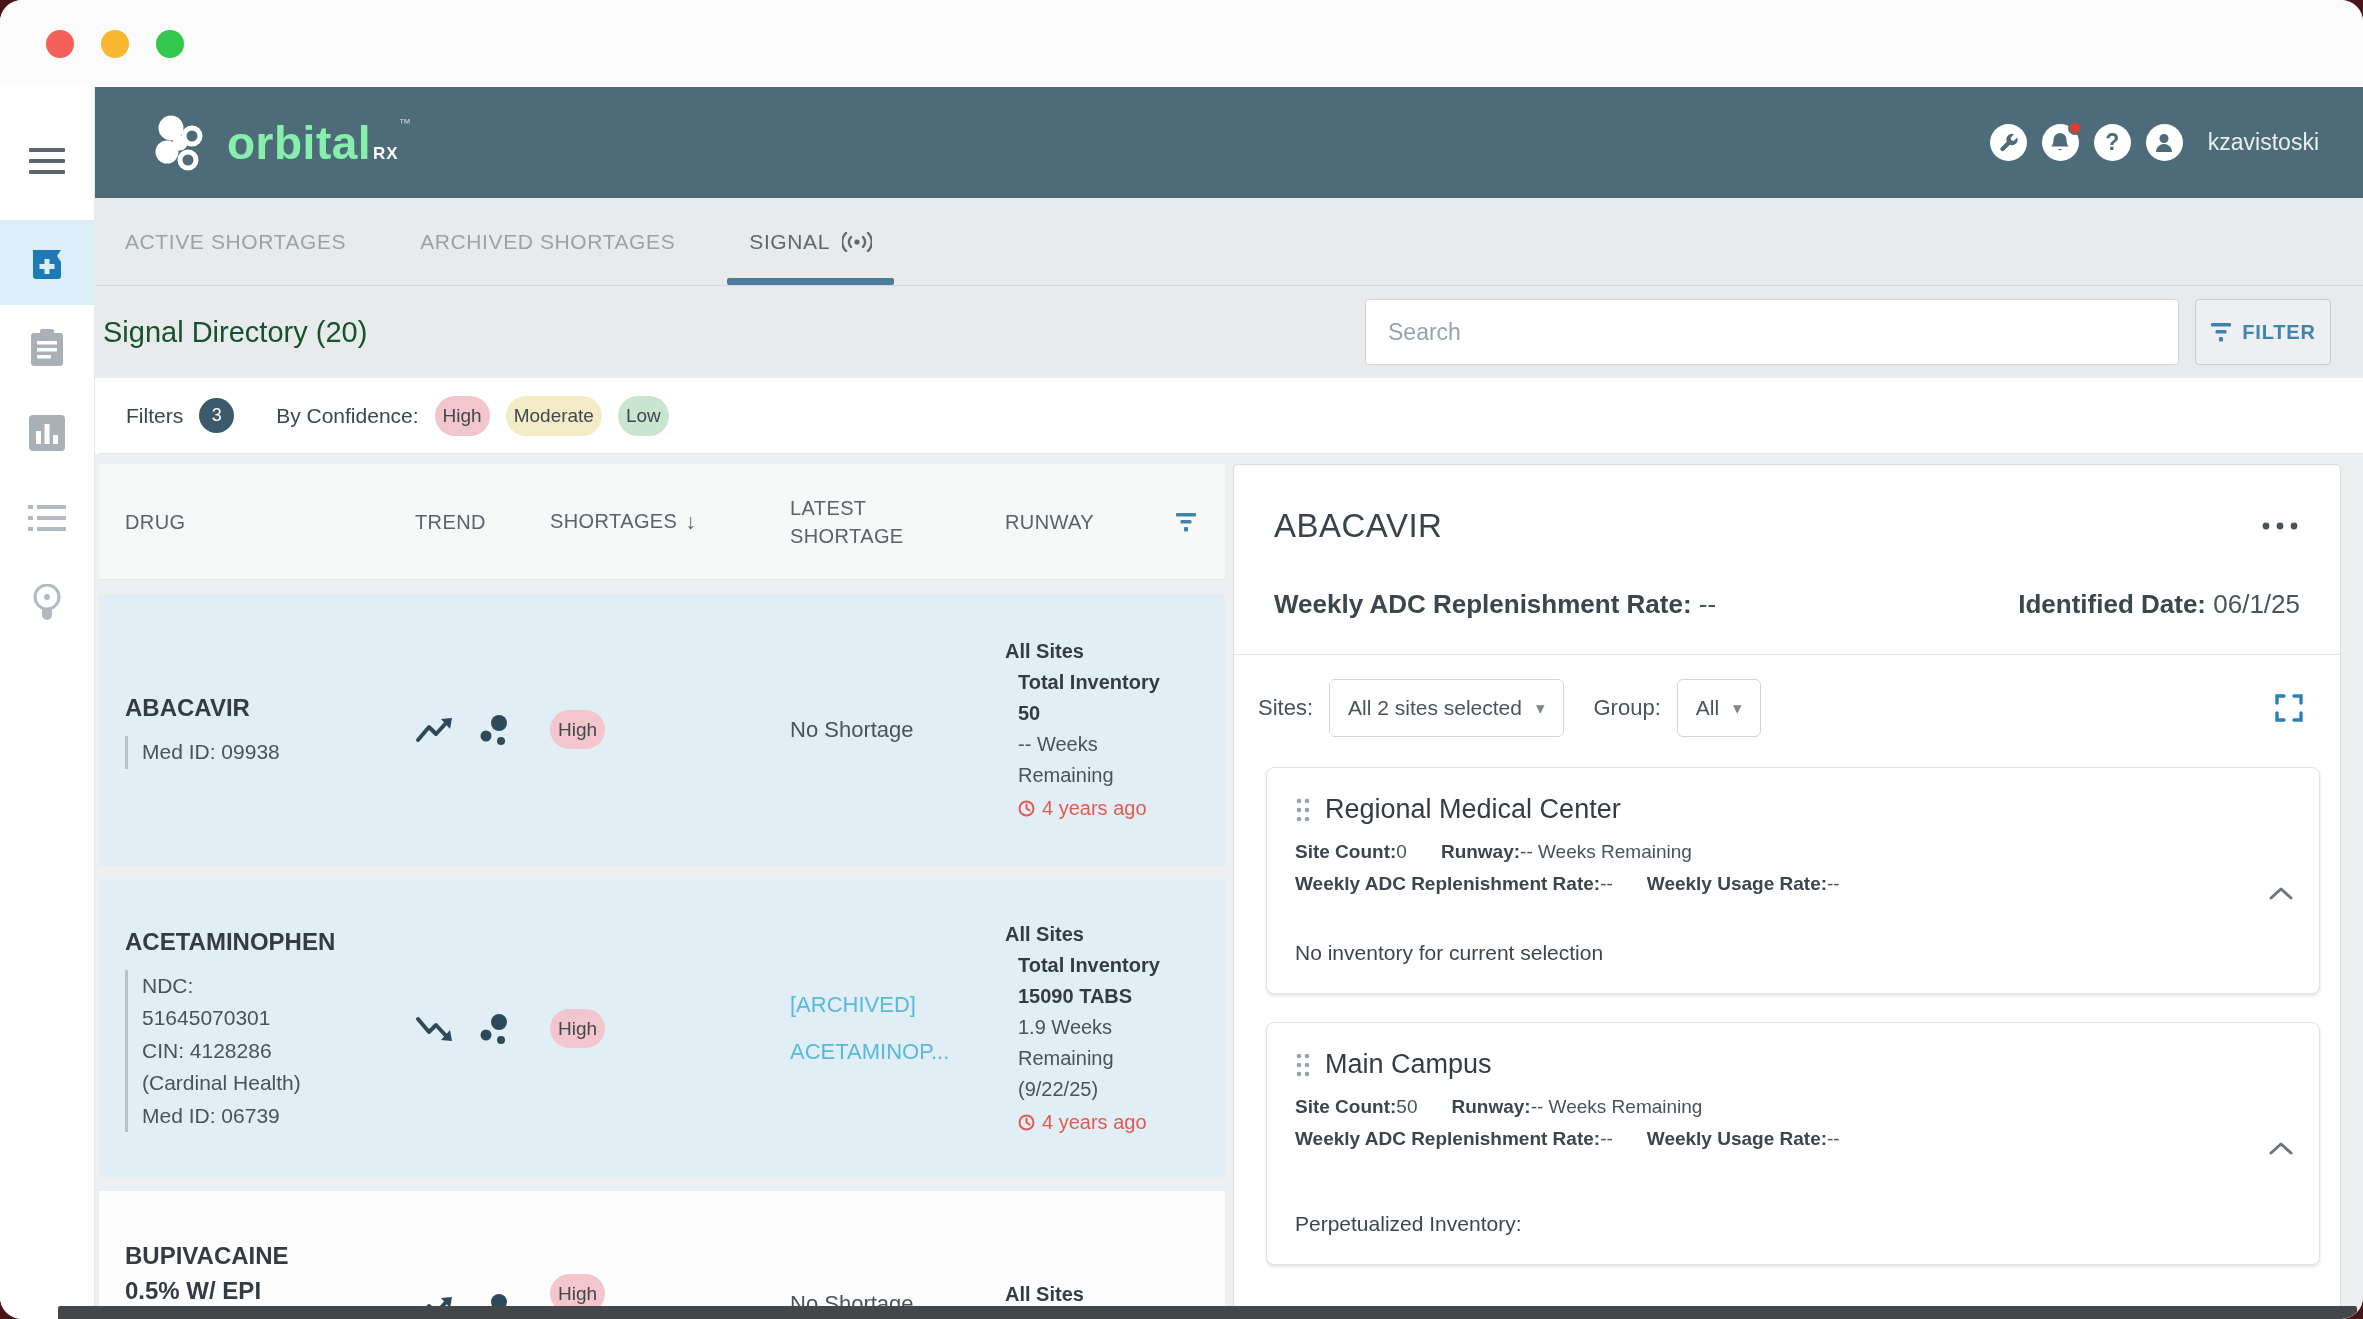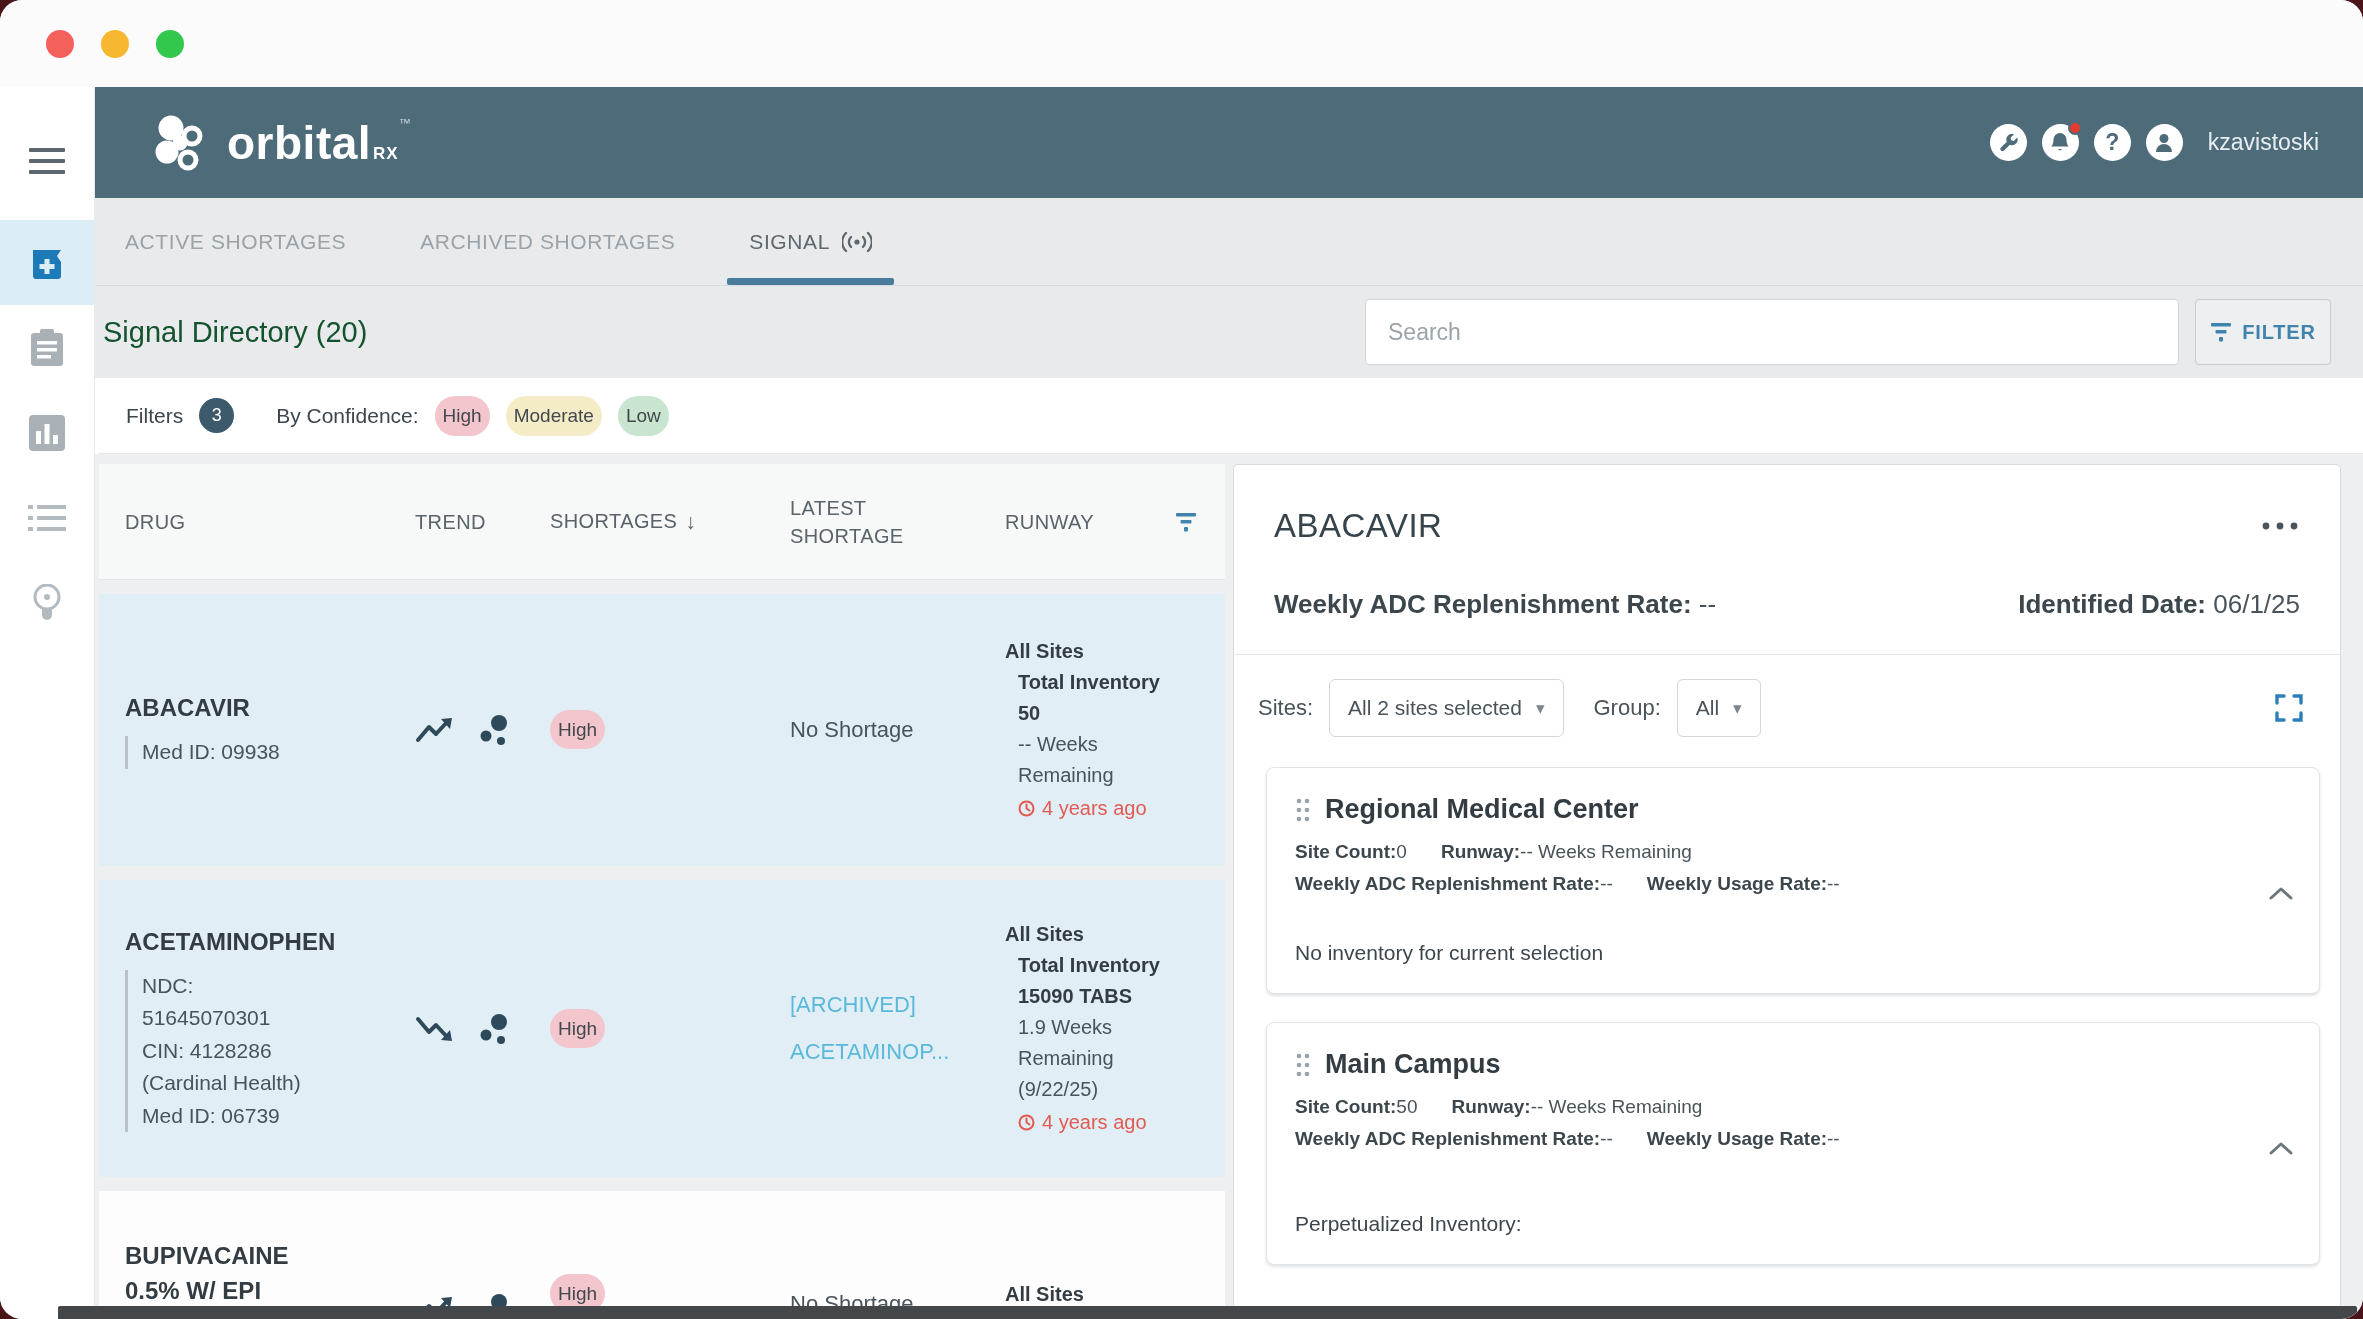--- a/index.html
+++ b/index.html
@@ -20,21 +20,21 @@
   .hamburger{ margin-top:36px; height:75px; display:flex; align-items:center; cursor:pointer; }
   .hamburger svg{ display:block; }
   .side-items{ margin-top:22px; width:100%; }
   .side-item{ height:85px; display:flex; align-items:center; justify-content:center; width:100%; cursor:pointer; }
   .side-item.active{ background:#ddedf7; }
   .main{ flex:1; display:flex; flex-direction:column; min-width:0; }
 
   
   .appbar{ height:111px; background:#4e6b7a; display:flex; align-items:center; padding:0 44px 0 52px; flex:none; }
   .logo{ display:flex; align-items:center; gap:14px; }
-  .logo-word{ color:#ffffff; font-size:46px; font-weight:bold; letter-spacing:0.5px; }
+  .logo-word{ color:#86efac; font-size:46px; font-weight:bold; letter-spacing:0.5px; }
   .logo-rx{ color:#fff; font-size:17px; font-weight:bold; margin-left:2px; letter-spacing:1px; }
   .logo-tm{ color:#cfd9de; font-size:12px; vertical-align:top; }
   .appbar-right{ margin-left:auto; display:flex; align-items:center; gap:15px; }
   .hicon{ position:relative; width:37px; height:37px; background:#fff; border-radius:50%; display:flex; align-items:center; justify-content:center; cursor:pointer; }
   .hicon .q{ color:#4e6b7a; font-weight:bold; font-size:23px; }
   .badge-dot{ position:absolute; top:-3px; right:-3px; width:14px; height:14px; background:#e03c31; border-radius:50%; border:2px solid #4e6b7a; }
   .username{ color:#e9eef1; font-size:23px; margin-left:10px; }
 
   
   .tabbar{ height:88px; background:#e8eaeb; display:flex; align-items:stretch; padding-left:30px; border-bottom:1px solid #d8dbdd; flex:none; }
@@ -94,21 +94,21 @@
   .meta-right{ margin-left:auto; }
   .meta-val{ font-weight:normal; color:#49535a; }
   .sites-row{ padding:24px 36px 24px 24px; display:flex; align-items:center; gap:16px; }
   .sites-label{ font-size:22px; color:#49535a; }
   .dropdown{ background:#fff; border:1px solid #d3d7d9; border-radius:6px; height:58px; display:flex; align-items:center; gap:14px; padding:0 18px; font-size:21px; color:#49535a; cursor:pointer; }
   .caret{ color:#7c868c; font-size:17px; }
   .expand-btn{ margin-left:auto; cursor:pointer; display:flex; }
   .cards{ padding:6px 20px 0 32px; }
   .site-card{ position:relative; border:1px solid #e1e4e6; border-radius:8px; background:#fff; box-shadow:0 2px 3px rgba(90,100,110,0.18); padding:26px 70px 28px 28px; margin-bottom:28px; }
   .card-title-row{ display:flex; align-items:center; gap:14px; }
-  .card-title{ font-size:27px; font-weight:bold; color:#333c42; }
+  .card-title{ font-size:27px; font-weight:normal; color:#333c42; }
   .card-stats{ margin-top:16px; font-size:19px; color:#49535a; }
   .stat-line{ margin-top:10px; display:flex; gap:34px; flex-wrap:wrap; }
   .stat-label{ font-weight:bold; color:#3c464d; }
   .stat-pair{ display:flex; }
   .card-body{ font-size:21px; color:#3c464d; }
   .card1-body{ margin-top:46px; }
   .card2-body{ margin-top:62px; }
   .chevron{ position:absolute; right:26px; top:118px; cursor:pointer; }
 
   .bottom-strip{ position:absolute; left:58px; right:6px; bottom:0; height:13px; background:#43474a; border-radius:2px 2px 0 0; }

